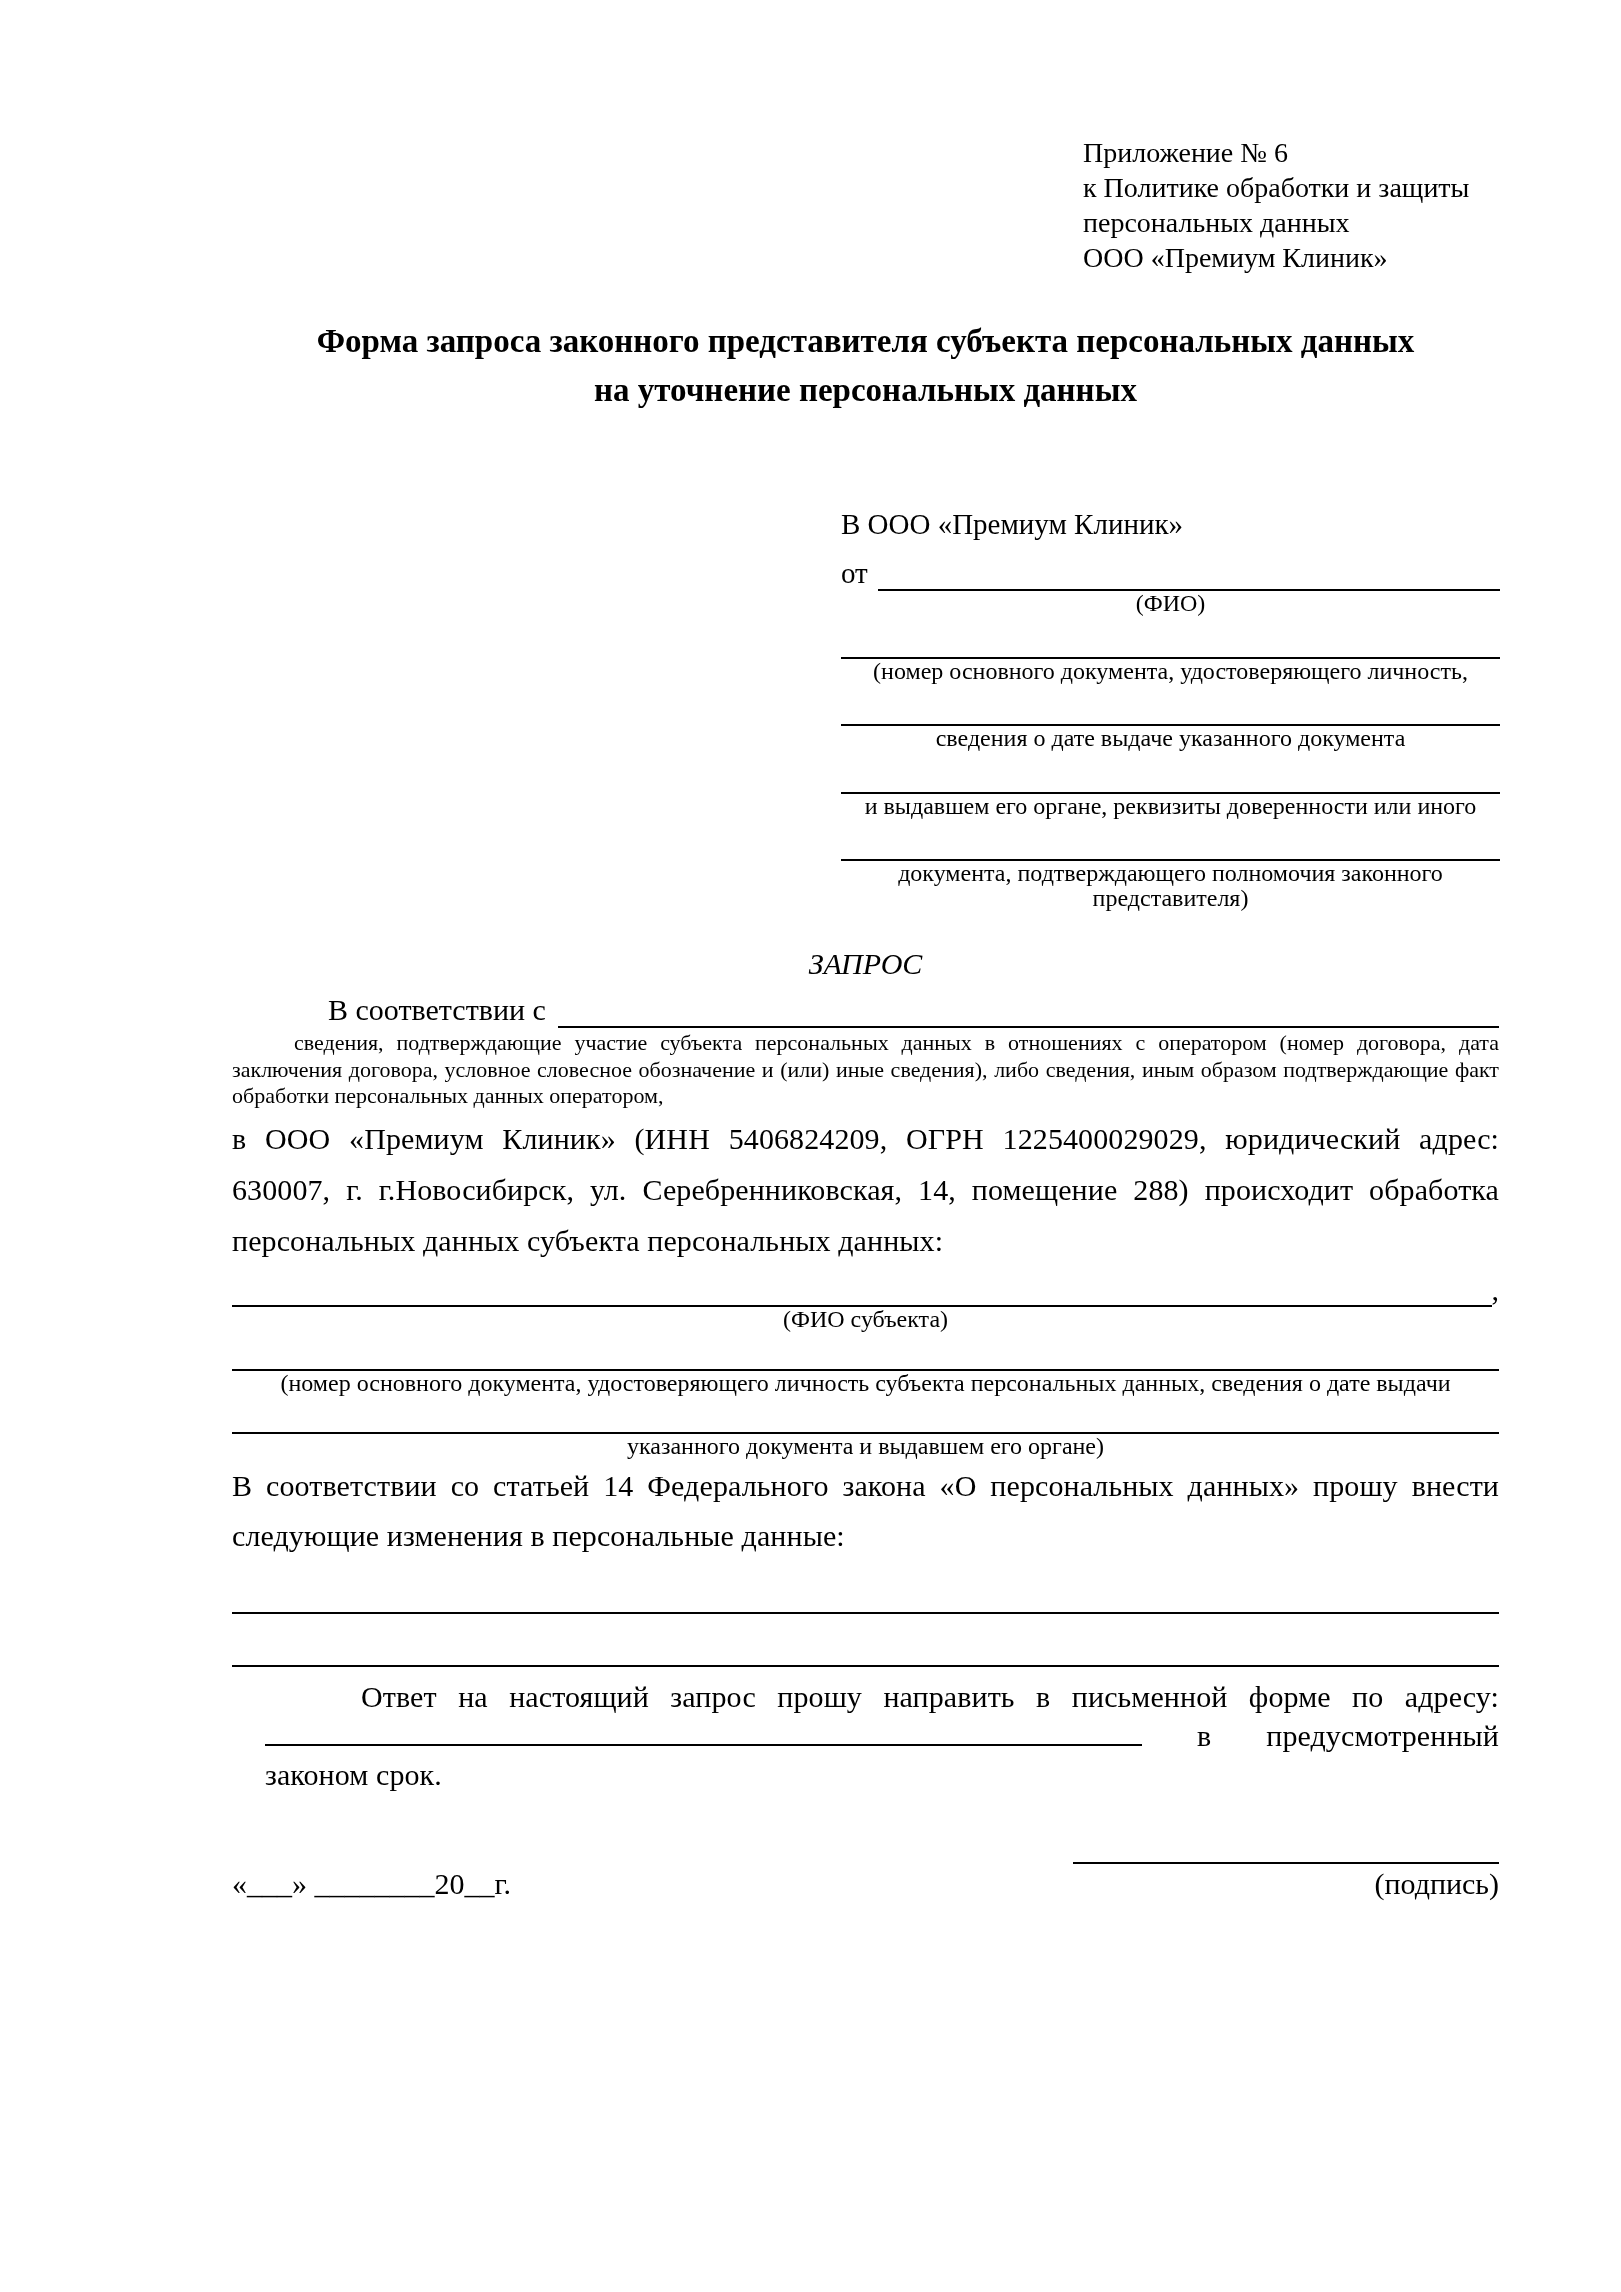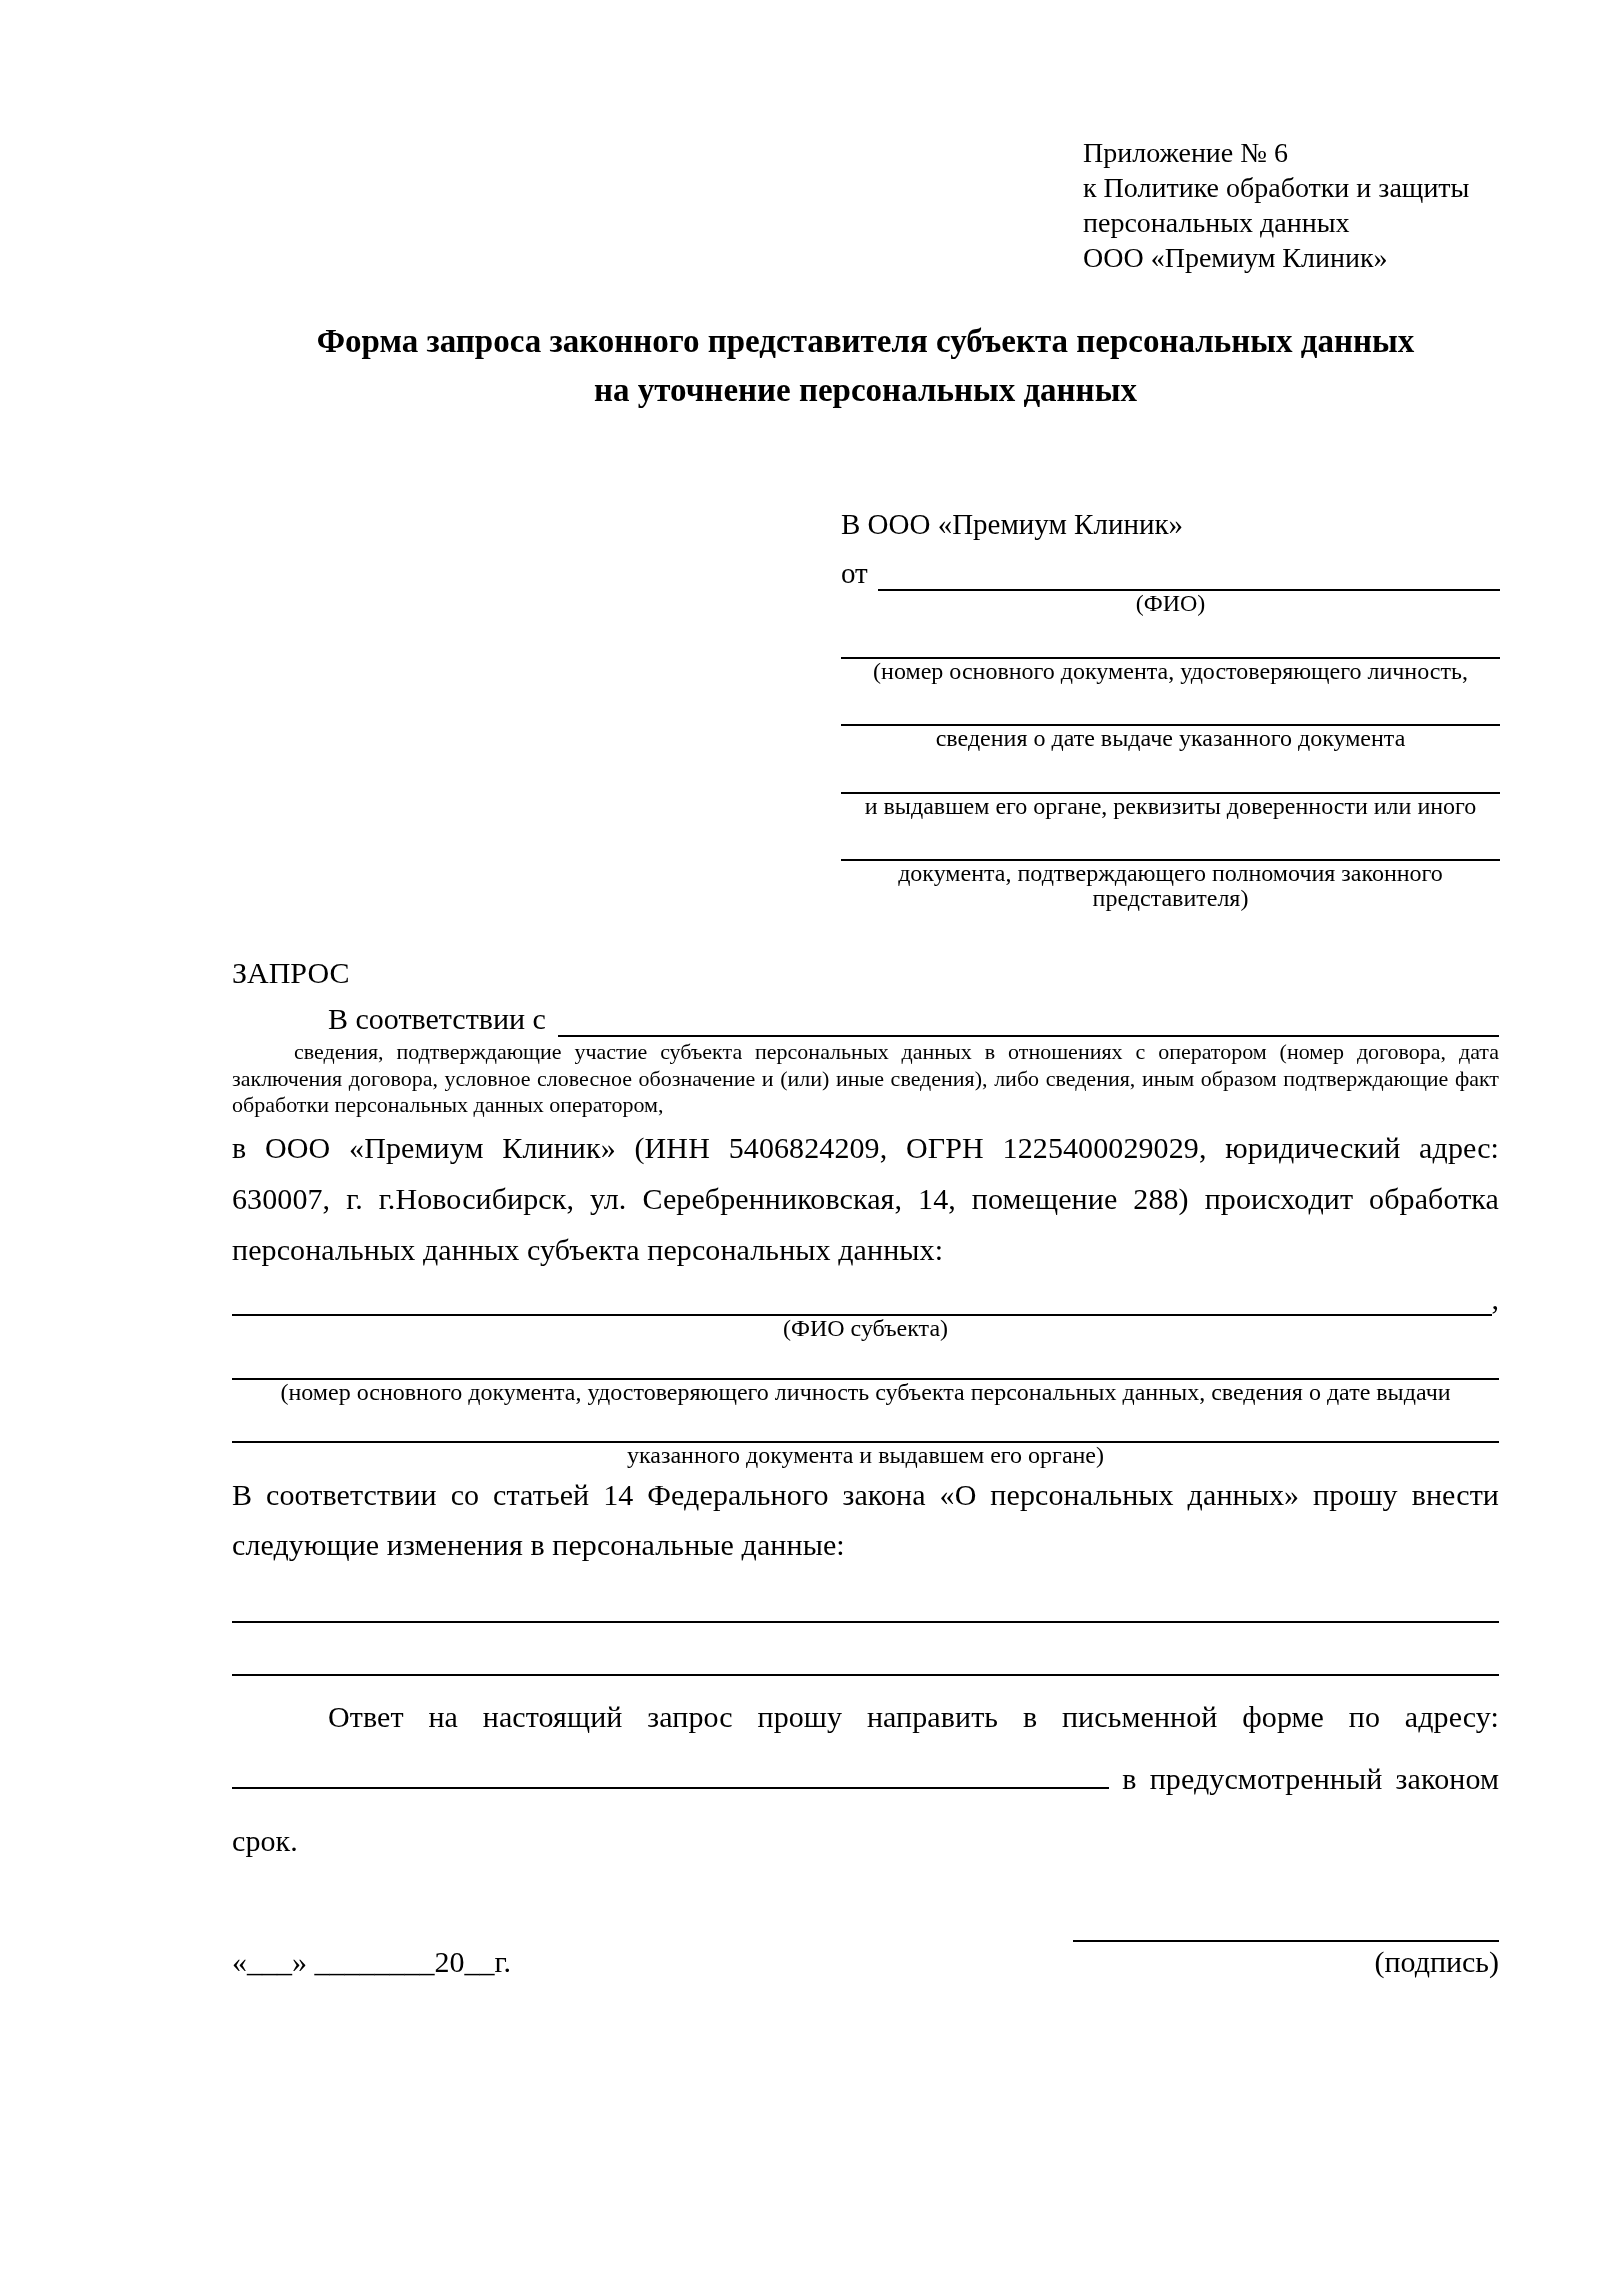--- a/index.html
+++ b/index.html
@@ -20,32 +20,32 @@
   .title{margin-top:42px;text-align:center;font-weight:bold;font-size:33px;line-height:49px;}
   
   .addr{margin-top:88px;margin-left:609px;width:659px;}
   .addr-to{font-size:29px;line-height:43px;}
   .from-row{display:flex;align-items:flex-end;height:45px;font-size:29px;line-height:35px;}
   .fill{flex:1;border-bottom:2px solid #000;}
   .from-row .fill{margin-left:9.8px;}
   .cap{font-size:24px;line-height:24.5px;text-align:center;}
   .blank{height:41px;border-bottom:2px solid #000;}
   
-  .zapros{margin-top:41px;font-size:30px;line-height:43px;}
+  .zapros{margin-top:32px;text-align:center;font-size:30px;line-height:43px;font-style:italic;}
   .intro-row{display:flex;align-items:flex-end;height:43px;font-size:30px;line-height:37px;}
   .intro-row .label{margin-left:96px;white-space:nowrap;}
   .intro-row .fill{margin-left:11.8px;}
   .fine{margin-top:2px;font-size:22px;line-height:26.5px;text-align:justify;text-indent:62px;}
   .para{font-size:30px;line-height:51px;text-align:justify;letter-spacing:0.1px;}
   .op-para{margin-top:3.9px;}
   .subject-row{display:flex;align-items:flex-end;height:35px;margin-top:5.9px;font-size:30px;line-height:35px;}
   .blank-mid{height:37px;border-bottom:2px solid #000;}
   .law-para{margin-top:2px;line-height:50px;}
   .blank-wide{height:51px;border-bottom:2px solid #000;}
-  .answer{margin-top:9.8px;line-height:62px;text-indent:96px;}
+  .answer{margin-top:9.8px;line-height:39px;text-indent:96px;margin-left:33px;}
   .inline-blank{display:inline-block;width:877px;border-bottom:2px solid #000;height:27.4px;vertical-align:baseline;}
   .footer-row{display:flex;justify-content:space-between;align-items:flex-end;margin-top:37px;font-size:30px;line-height:39px;}
   .sig{display:flex;align-items:flex-end;flex-direction:column;}
   .sig-blank{width:426px;border-bottom:2px solid #000;height:31px;}
 </style>
 </head>
 <body>
 
 <div class="page">
 

